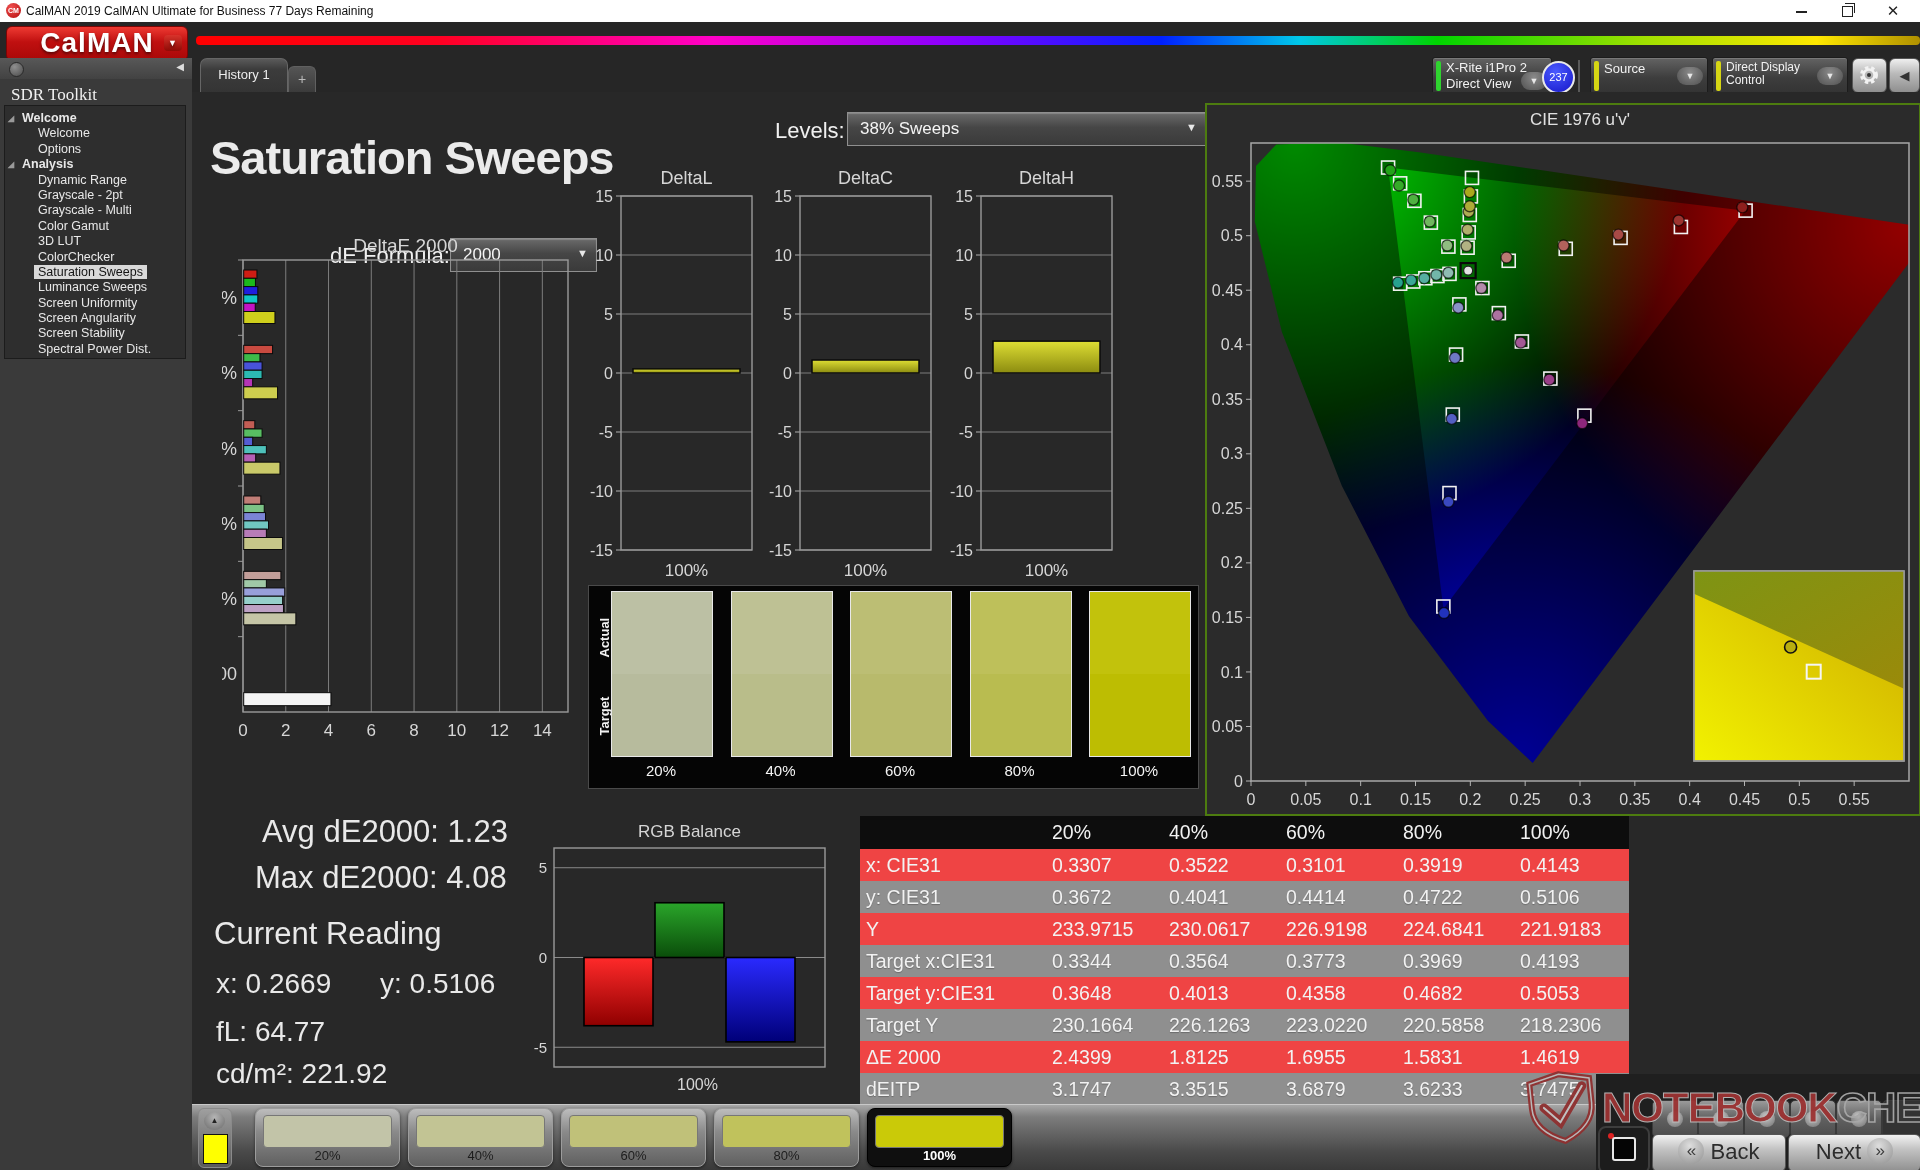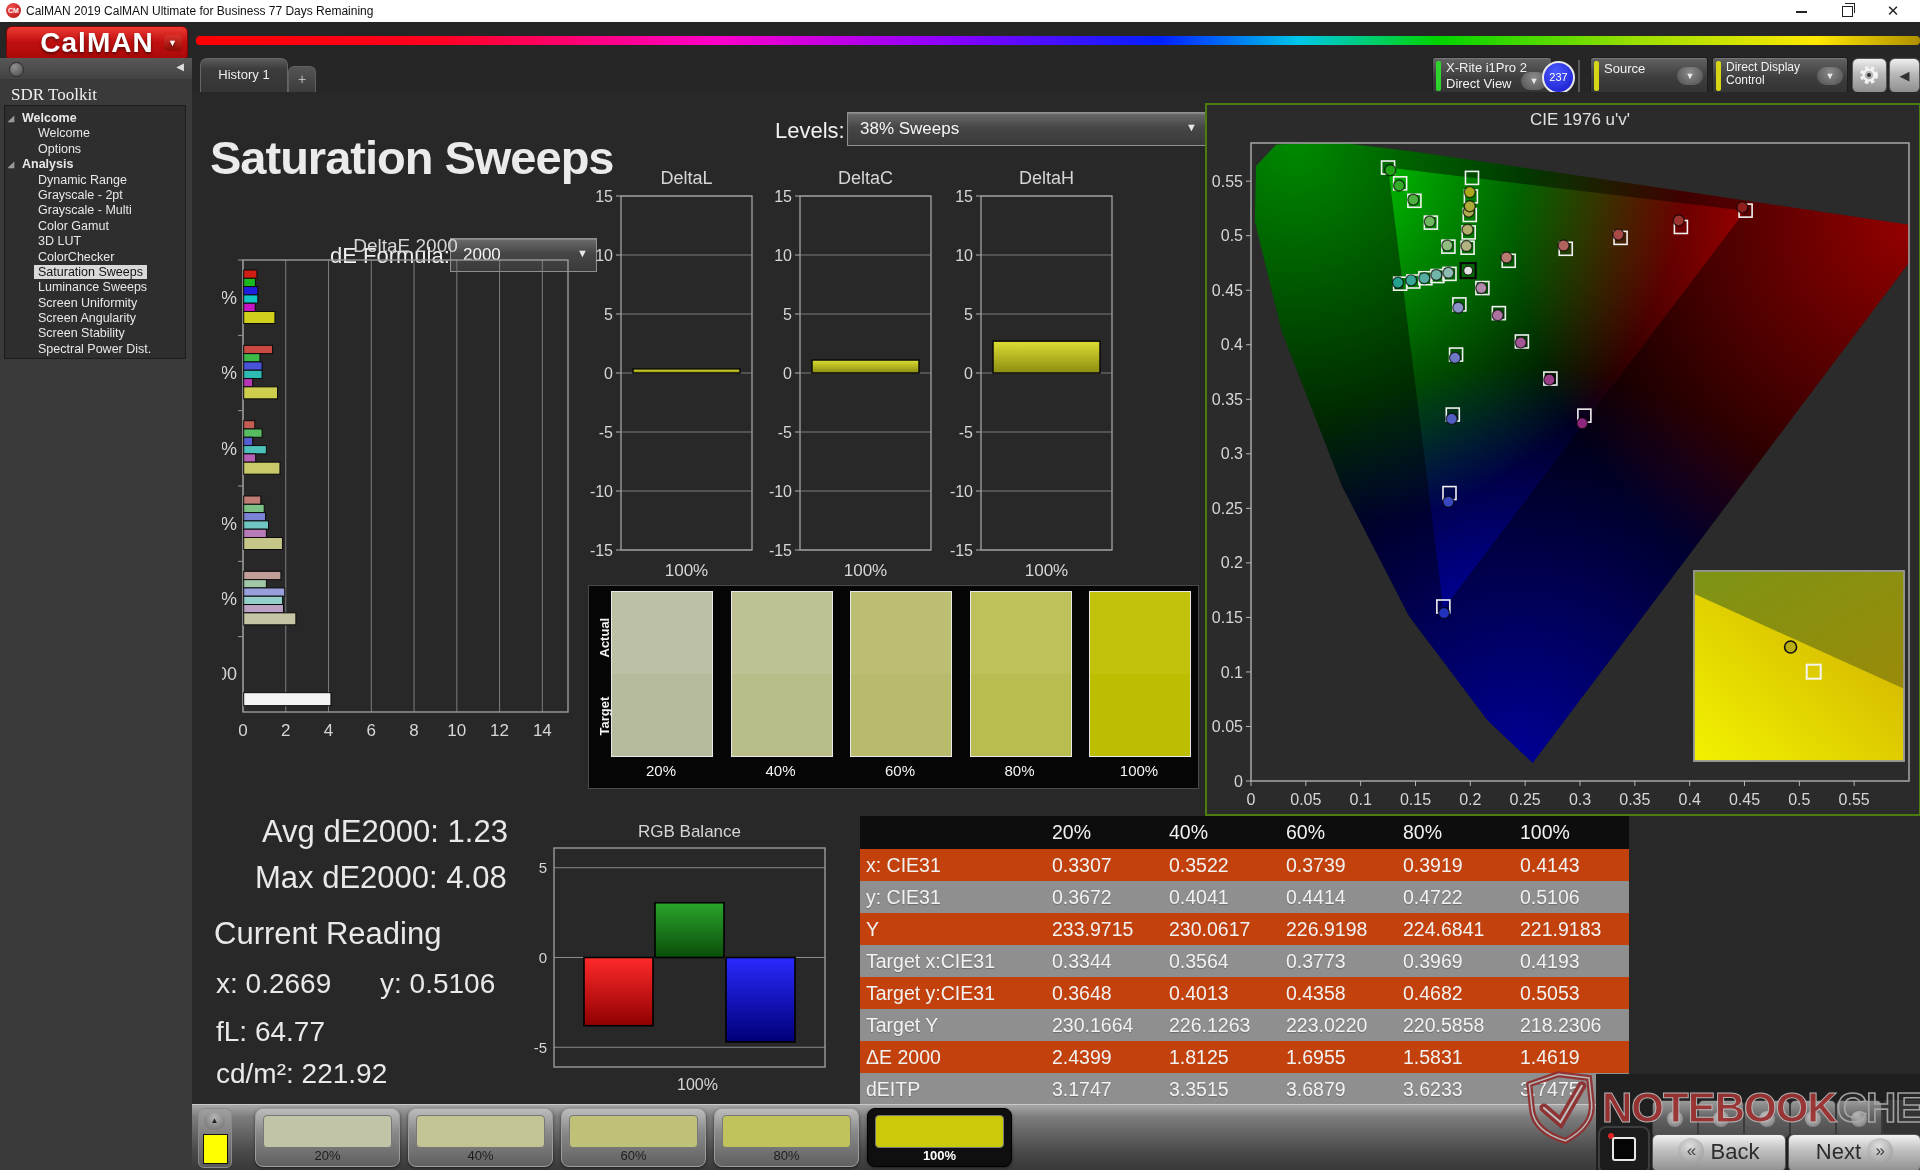--- a/index.html
+++ b/index.html
@@ -71,21 +71,21 @@
   .bigswatch{position:absolute;width:100px;height:164px;border:1px solid #e8e8e8;}
   .bigswatch .half{position:absolute;left:0;width:100%;height:50%;}
   .bigswatch-lbl{position:absolute;width:100px;text-align:center;color:#f5f5f5;font-size:15px;}
   
   .reading{position:absolute;color:#e9e9e9;}
   
   .dtable{position:absolute;left:860px;top:816px;border-collapse:collapse;table-layout:fixed;}
   .dtable th,.dtable td{font-weight:normal;text-align:left;padding:0 0 0 6px;font-size:19.5px;color:#f2f2f2;
     height:32px;overflow:hidden;white-space:nowrap;}
   .dtable thead th{background:#0d0d0d;height:33px;}
-  .dtable tr.dark td{background:#c2410c;}
+  .dtable tr.dark td{background:#ef4444;}
   .dtable tr.lite td{background:#8f8f8f;text-shadow:0 1px 1px rgba(0,0,0,.25);}
   
   .bstrip{left:192px;top:1104px;width:1404px;height:66px;
     background:linear-gradient(#a8a8a8,#7d7d7d 18%,#4a4a4a 70%,#383838);border-top:1px solid #c8c8c8;}
   .bstrip-dark{left:1596px;top:1074px;width:324px;height:96px;background:#1f1f1f;}
   .satbtn{position:absolute;width:143px;height:57px;border-radius:8px;background:linear-gradient(#bdbdbd,#8a8a8a 40%,#606060);
     border:1px solid #9c9c9c;box-shadow:0 1px 3px rgba(0,0,0,.5);}
   .satbtn .chip{position:absolute;left:7px;right:7px;top:6px;height:31px;border-radius:4px;border:1px solid #777;}
   .satbtn .cap{position:absolute;left:0;right:0;bottom:3px;text-align:center;font-size:13px;color:#1d1d1d;}
   .satbtn.sel{background:#0f0f0f;border-color:#000;}
@@ -606,21 +606,21 @@
           <th style="width: 111px;">60%</th>
           <th style="width: 111px;">80%</th>
           <th style="width: 109px;">100%</th>
         </tr>
       </thead>
       <tbody>
         <tr class="dark">
           <td>x: CIE31</td>
           <td>0.3307</td>
           <td>0.3522</td>
-          <td>0.3739</td>
+          <td>0.3101</td>
           <td>0.3919</td>
           <td>0.4143</td>
         </tr>
         <tr class="lite">
           <td>y: CIE31</td>
           <td>0.3672</td>
           <td>0.4041</td>
           <td>0.4414</td>
           <td>0.4722</td>
           <td>0.5106</td>

